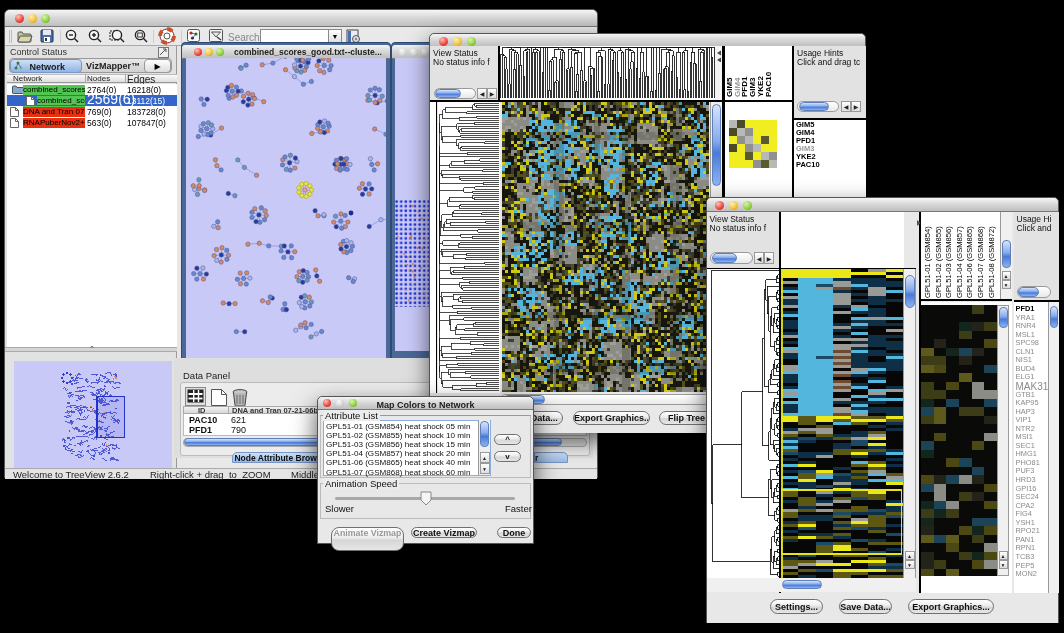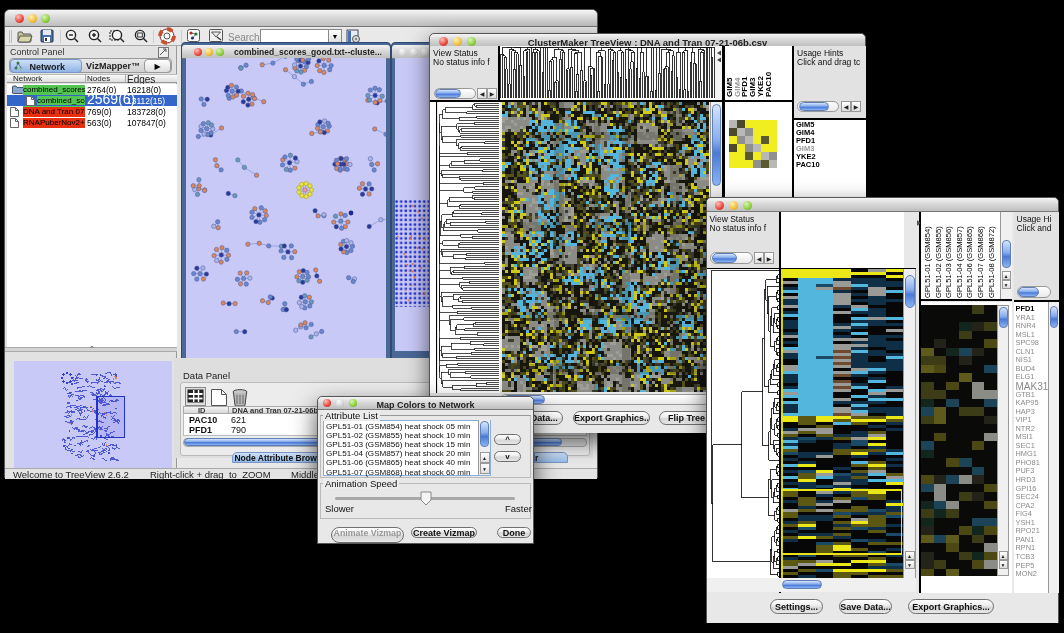--- a/index.html
+++ b/index.html
@@ -82,21 +82,21 @@
 <div class="t" style="left:223px;top:22px;font-size:10px;color:#888">Search:</div>
 <div class="abs" style="left:255px;top:19px;width:82px;height:15px;background:#fff;border:1px solid #888"></div>
 <div class="abs" style="left:323px;top:19px;width:14px;height:15px;background:linear-gradient(#fff,#ddd);border:1px solid #888;font-size:7px;text-align:center;line-height:14px">▼</div>
 <svg class="abs" style="left:341px;top:19px" width="16" height="16">
       <rect x="1" y="1" width="11" height="13" fill="#e8ecf4" stroke="#445"></rect>
       <rect x="2" y="2" width="3" height="11" fill="#4a6fb0"></rect>
       <circle cx="10" cy="10" r="3.5" fill="#ddd" stroke="#555"></circle>
       <circle cx="10" cy="10" r="1.2" fill="#888"></circle>
     </svg>
 <div class="panel" style="left:0;top:36px;width:172px;height:422px;background:#e2e2e2;border-right:1px solid #999"></div>
-<div class="t" style="left:5px;top:37px;font-size:9px;color:#333">Control Panel</div>
+<div class="t" style="left:5px;top:37px;font-size:9px;color:#333">Control Status</div>
 <svg class="abs" style="left:153px;top:37px" width="11" height="11">
       <rect x="0.5" y="0.5" width="10" height="10" fill="#eee" stroke="#777"></rect>
       <path d="M2 8L8 2M8 2h-3M8 2v3" stroke="#555" fill="none"></path>
     </svg>
 <div class="abs" style="left:4px;top:48px;width:163px;height:15px;background:linear-gradient(#e8e8e8,#d0d0d0);border:1px solid #999;border-radius:4px"></div>
 <div class="abs" style="left:5px;top:48.5px;width:72px;height:14px;background:linear-gradient(#cfe0f6,#8fb4e4);border:1px solid #7a96c8;border-radius:4px;font-size:9px;font-weight:bold;text-align:center;line-height:14px;color:#1a1a1a">&nbsp;Network</div>
 <svg class="abs" style="left:9px;top:51px" width="9" height="9">
       <circle cx="4" cy="2" r="1.5" fill="#3a7a3a"></circle>
       <circle cx="2" cy="7" r="1.5" fill="#3a7a3a"></circle>
       <circle cx="7" cy="7" r="1.5" fill="#88b888"></circle>
@@ -600,21 +600,20 @@
 <div class="t" style="left:231px;top:425px;font-size:9px">790</div>
 <div class="abs" style="left:183px;top:437.5px;width:404px;height:9px;background:#d8d8d8;border:1px solid #aaa;border-radius:4px"></div>
 <div class="pill" style="left:184px;top:438px;width:378px;height:8px"></div>
 <div class="abs" style="left:232px;top:451.5px;width:100px;height:11px;background:linear-gradient(#cfe0f6,#97bce8);border:1px solid #7a96c8;border-radius:5px 5px 0 0;text-align:center;font-size:8.5px;font-weight:bold;line-height:11px;color:#111;font-family:'Liberation Sans',sans-serif">Node Attribute Browser</div>
 <div class="abs" style="left:534px;top:451.5px;width:34px;height:11px;background:linear-gradient(#cfe0f6,#97bce8);border:1px solid #7a96c8;border-radius:0 5px 0 0;font-size:8.5px;font-weight:bold;line-height:11px;color:#111">r</div>
 <div class="win" style="left:429px;top:33px;width:437px;height:400px;border-radius:5px 5px 0 0">
 <div class="tbar" style="height:13px"></div>
 <span class="tl red" style="left:9px;top:2.5px"></span>
     <span class="tl yel" style="left:23px;top:2.5px"></span>
     <span class="tl grn" style="left:37px;top:2.5px"></span>
-<div class="ttl" style="top:2.5px;font-size:9.5px">ClusterMaker TreeView : DNA and Tran 07-21-06b.csv</div>
 </div>
 <div class="panel" style="left:430px;top:46px;width:68px;height:54px;background:#e2e2e2"></div>
 <div class="t" style="left:433px;top:48px;font-size:8.5px">View Status</div>
 <div class="t" style="left:433px;top:57px;font-size:8.5px">No status info f</div>
 <div class="trk" style="left:434px;top:88px;width:42px;height:11px"></div>
 <div class="pill" style="left:435px;top:89px;width:26px;height:9px"></div>
 <div class="arr" style="left:477px;top:88px;width:10px;height:11px;font-size:6px;line-height:11px">◀</div>
 <div class="arr" style="left:487px;top:88px;width:10px;height:11px;font-size:6px;line-height:11px">▶</div>
 <div class="vline" style="left:498px;top:46px;width:2px;height:354px"></div>
 <div class="abs" style="left:500px;top:46px;width:215px;height:54px;background:#fff"></div>
@@ -942,14 +941,14 @@
 <div class="btn" style="left:494px;top:434px;width:27px;height:11px;border-radius:6px;font-size:8px;line-height:10px">^</div>
 <div class="btn" style="left:494px;top:450.5px;width:27px;height:11px;border-radius:6px;font-size:8px;line-height:10px">v</div>
 <div class="t" style="left:323px;top:478px;font-size:9.5px;color:#111;background:#ececec;padding:0 2px;z-index:3">Animation Speed</div>
 <div class="abs" style="left:320px;top:483px;width:211px;height:36px;border:1px solid #bbb"></div>
 <div class="abs" style="left:335px;top:497px;width:180px;height:2.5px;background:#a8a8a8;border-radius:2px"></div>
 <svg class="abs" style="left:419px;top:490px" width="14" height="16">
     <path d="M2 2 h10 v8 l-5 5 l-5 -5 z" fill="#f4f4f4" stroke="#888"></path>
   </svg>
 <div class="t" style="left:325px;top:503px;font-size:9.5px;color:#111">Slower</div>
 <div class="t" style="left:505px;top:503px;font-size:9.5px;color:#111">Faster</div>
-<div class="btn" style="left:331px;top:527px;width:73px;height:16px;color:#999;line-height:10px;font-size:8.8px">Animate Vizmap</div>
+<div class="btn" style="left:331px;top:527px;width:73px;height:24px;color:#999;line-height:10px;font-size:8.8px">Animate Vizmap</div>
 <div class="btn" style="left:411px;top:527px;width:66px;height:11px;line-height:10px;font-size:9px">Create Vizmap</div>
 <div class="btn" style="left:497px;top:527px;width:34px;height:11px;line-height:10px;font-size:9px">Done</div>
 </body></html>

